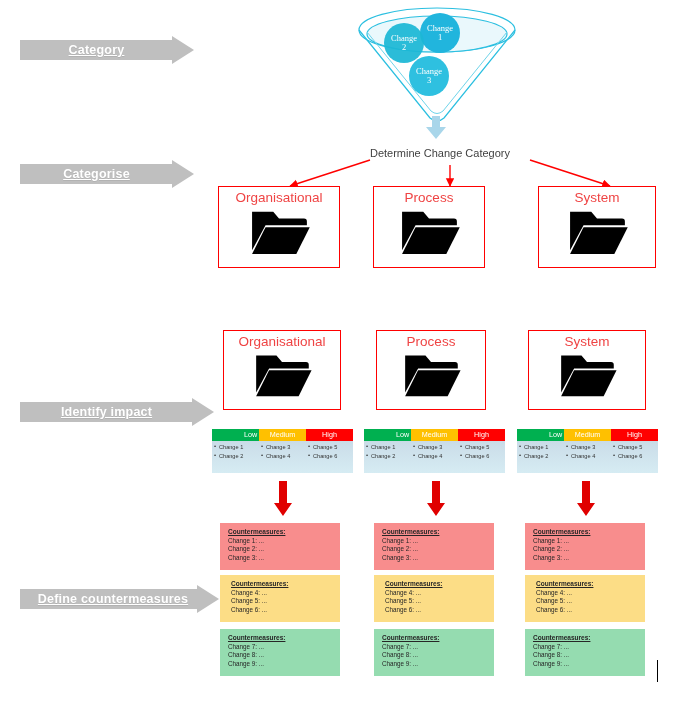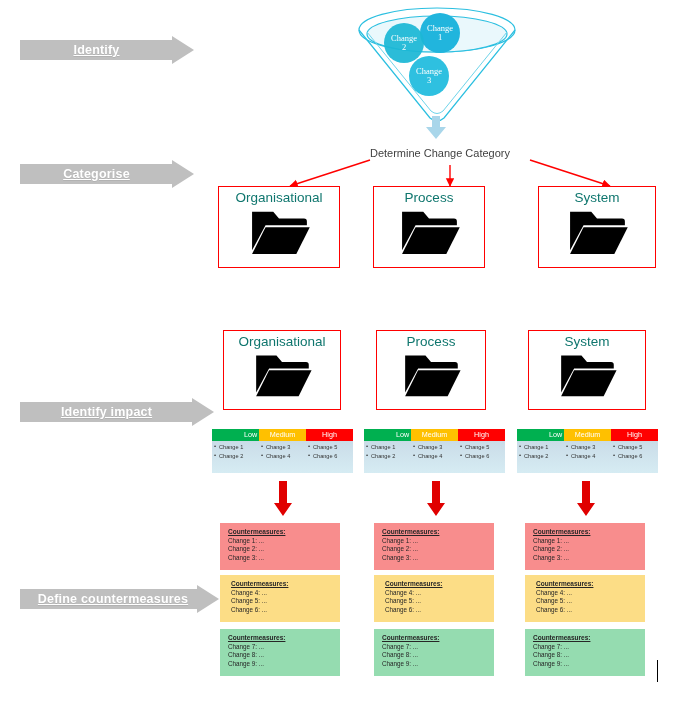--- a/index.html
+++ b/index.html
@@ -45,21 +45,21 @@
     position:absolute;left:350px;top:147px;width:160px;text-align:right;
     font-size:11px;color:#3f3f3f;white-space:nowrap;
   }
 
   
   .folder-box{
     position:absolute;border:1.6px solid #ff0000;background:#ffffff;
     box-sizing:border-box;
   }
   .folder-box .fb-title{
-    text-align:center;font-size:13.5px;color:#0f766e;margin-top:3px;
+    text-align:center;font-size:13.5px;color:#ef4444;margin-top:3px;
   }
   .folder-box .fb-icon{
     display:flex;align-items:center;justify-content:center;margin-top:1px;
   }
 
   
   .impact{
     position:absolute;width:47px;height:44px;box-sizing:border-box;
     background:linear-gradient(180deg,#c3d3e0 0%,#ccdfea 40%,#d6ecf3 100%);
     font-size:5.6px;color:#333;
@@ -91,21 +91,21 @@
   .cm.yellow{padding-left:11px;}
 
   .cursor-artifact{position:absolute;left:657px;top:660px;width:1.4px;height:22px;background:#000;}
 </style>
 </head>
 <body>
 
 <div class="stage" style="left:20px;top:36px;width:175px;">
   <div class="arrow-body" style="width:152px;"></div>
   <div class="arrow-head" style="left:152px;"></div>
-  <div class="stage-label" style="padding-right:22px;">Identify</div>
+  <div class="stage-label" style="padding-right:22px;">Category</div>
 </div>
 
 <div class="stage" style="left:20px;top:160px;width:175px;">
   <div class="arrow-body" style="width:152px;"></div>
   <div class="arrow-head" style="left:152px;"></div>
   <div class="stage-label" style="padding-right:22px;">Categorise</div>
 </div>
 
 <div class="stage" style="left:20px;top:398px;width:195px;">
   <div class="arrow-body" style="width:172px;"></div>

